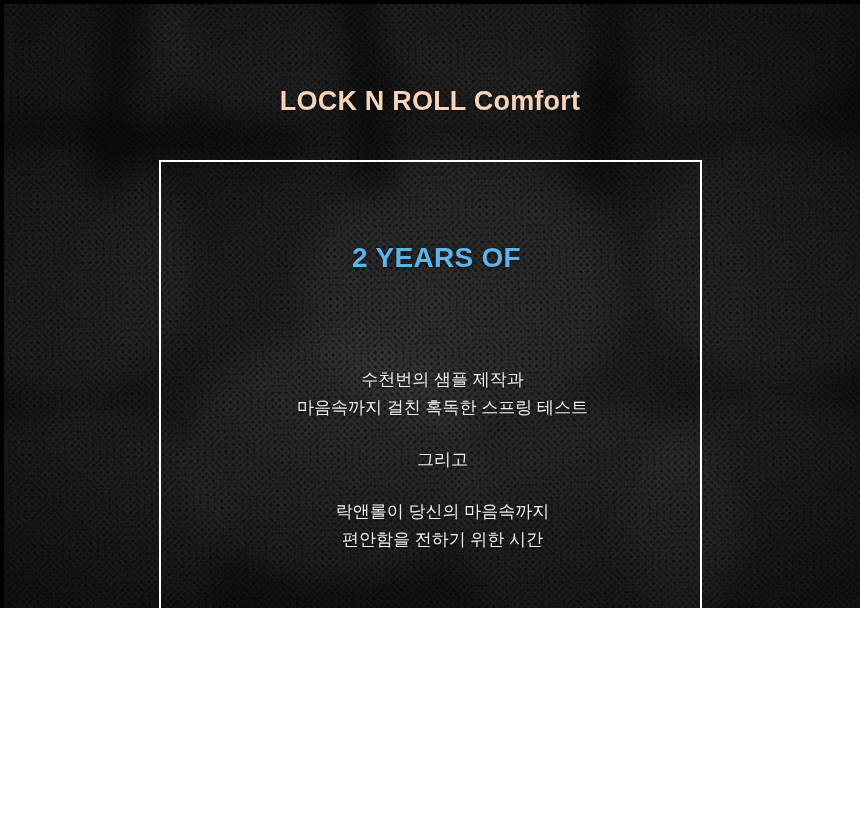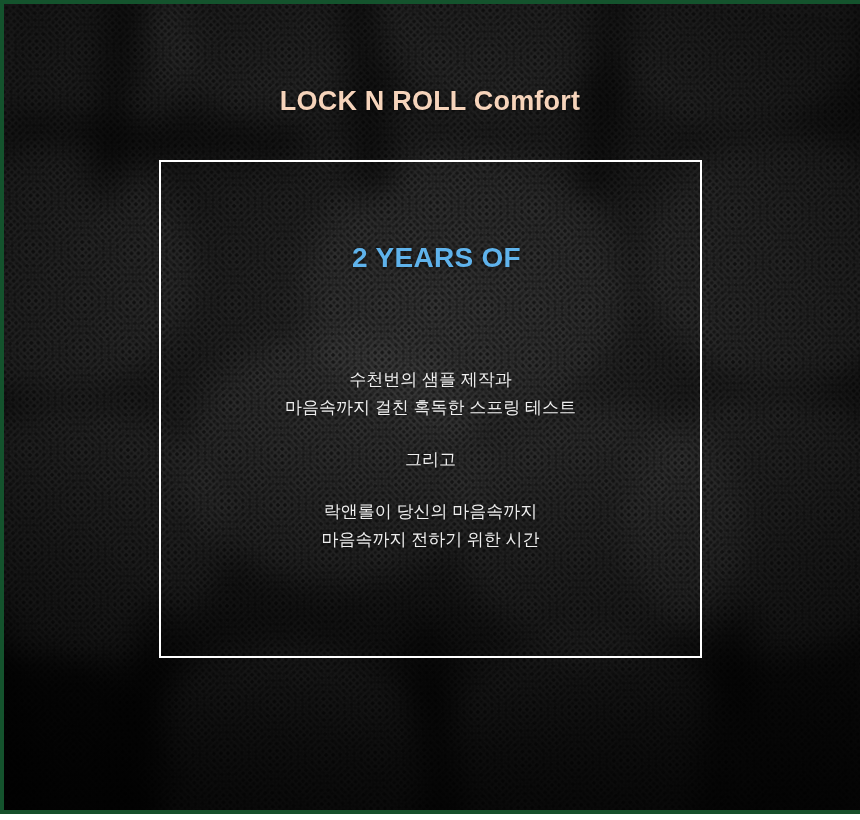--- a/index.html
+++ b/index.html
@@ -11,22 +11,22 @@
     width: 860px;
     height: 820px;
     overflow: hidden;
     font-family: "Liberation Sans", "DejaVu Sans", sans-serif;
   }
 
   
   #promo-banner {
     position: relative;
     width: 860px;
-    height: 814px;
-    background: #14532d;
+    height: 608px;
+    background: #000000;
     overflow: hidden;
   }
 
   
   .photo-stage {
     position: absolute;
     left: 4px;
     top: 4px;
     width: 856px;
     height: 806px;
@@ -163,20 +163,21 @@
   .body-copy {
     position: absolute;
     left: 159px;
     top: 366px;
     width: 543px;
     text-align: center;
     color: #efefef;
     font-size: 17px;
     line-height: 28px;
     text-shadow: 0 1px 4px rgba(0,0,0,0.6);
+    padding-left: 12px;
   }
   .para { margin: 0 0 24px 0; }
   .para:last-child { margin-bottom: 0; }
   .para .ln { display: block; white-space: nowrap; }
   .para.p2 { margin-top: 20px; }
   .para.p3 { margin-top: 10px; }
 </style>
 </head>
 <body>
 
@@ -229,18 +230,18 @@
     <div class="body-copy">
       <p class="para p1">
         <span class="ln">수천번의 샘플 제작과</span>
         <span class="ln">마음속까지 걸친 혹독한 스프링 테스트</span>
       </p>
       <p class="para p2">
         <span class="ln">그리고</span>
       </p>
       <p class="para p3">
         <span class="ln">락앤롤이 당신의 마음속까지</span>
-        <span class="ln">마음속까지 전하기 위한 시간</span>
+        <span class="ln">편안함을 전하기 위한 시간</span>
       </p>
     </div>
 
   </div>
 </div>
 
 </body></html>

